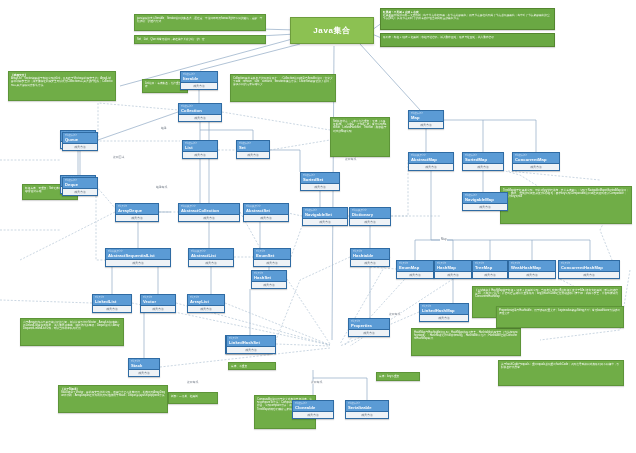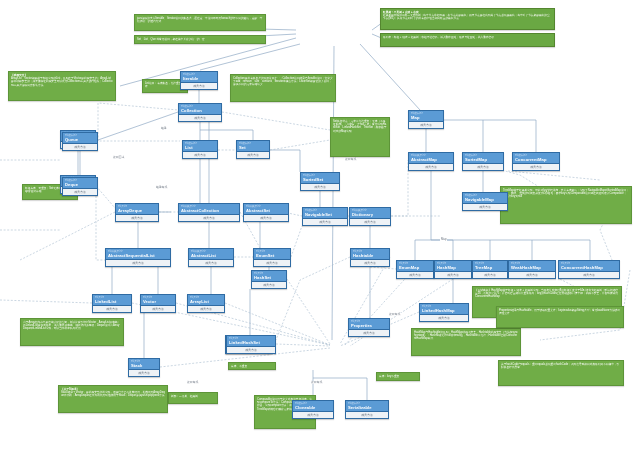--- a/index.html
+++ b/index.html
@@ -188,20 +188,23 @@
       <path d="M98 141 L98 103 L178 110"></path>
       <path d="M240 212 L260 248"></path>
       <path d="M291 257 L302 226"></path>
       <path d="M234 257 L253 257"></path>
       <path d="M464 160 L520 175 L560 200"></path>
       <path d="M370 267 L396 269"></path>
       <path d="M630 270 L620 330 L540 340"></path>
     </g>
   </svg>
 
+  <div class="title-node" style="left:290px;top:17px;width:84px;height:27px;">
+    <span>Java集合</span>
+  </div>
 
   <div class="note" style="left:134px;top:14px;width:132px;height:17px;">
     <span>java提供的支持Iterable、Iterator接口的集合类，通过这一个接口即可用foreach进行不同的遍历，这是一个比较统一的迭代方式</span>
   </div>
   <div class="note" style="left:134px;top:35px;width:132px;height:9px;">
     <span>Set、List、Que 等常用接口，都在其中并定义统一的一套</span>
   </div>
   <div class="note c2" style="left:380px;top:8px;width:175px;height:22px;">
     <span class="nt-title">红黑树：二叉树 + 左旋 + 右旋</span>
     <span>红黑树是特殊的平衡二叉查找树；每个节点非红即黑；根节点总是黑色；如果节点是红色则其子节点必须是黑色；每个叶子节点都是黑色的空节点(NIL)；从根节点到叶子的所有路径包含相同数量的黑色节点</span>

